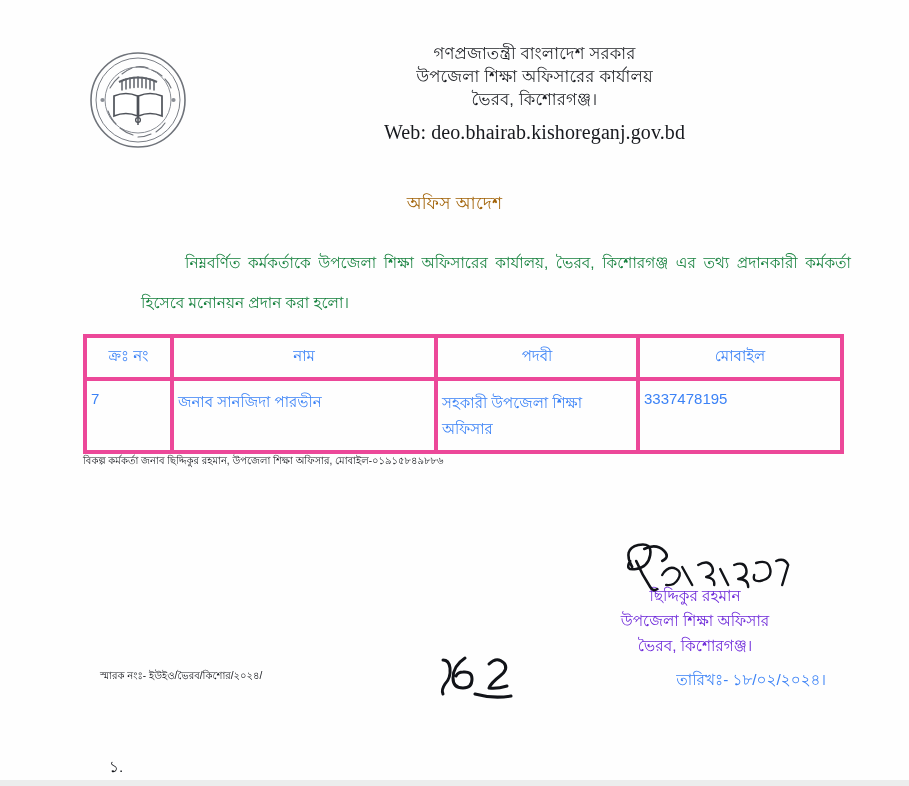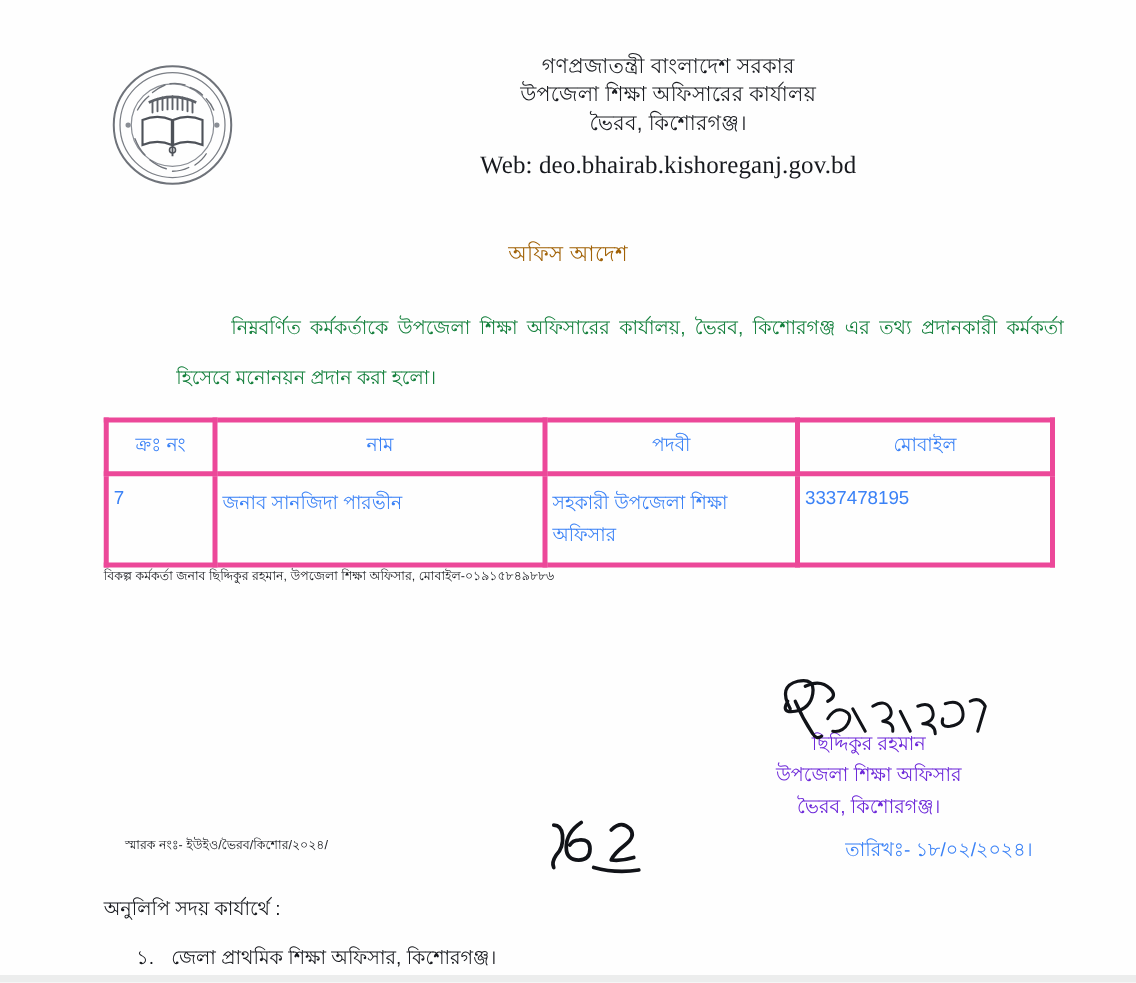--- a/index.html
+++ b/index.html
@@ -351,22 +351,20 @@
           <path d="M8 8 q6 0 7 8 q1 10 -5 16 q-4 6 -2 10"></path>
           <path d="M30 6 q-12 8 -12 20 q0 10 10 10 q9 0 9 -9 q0 -8 -9 -7 q-5 0 -7 4"></path>
           <path d="M54 12 q8 -8 15 -1 q5 6 -4 13 q-9 7 -11 12 q8 1 18 -2"></path>
           <path d="M40 42 q18 5 36 2"></path>
         </g>
       </svg>
     </div>
     <div class="memo-right">তারিখঃ- ১৮/০২/২০২৪।</div>
   </div>
 
-  <div class="copy-head">অনুলিপি সদয় কার্যার্থে :</div>
   <ul class="copy-list">
     <li class="copy-item">
       <span class="copy-num">১.</span>
-      <span class="copy-text">জেলা প্রাথমিক শিক্ষা অফিসার, কিশোরগঞ্জ।</span>
     </li>
   </ul>
 
   <div class="page-bottom-edge"></div>
 </div>
 
 </body></html>

